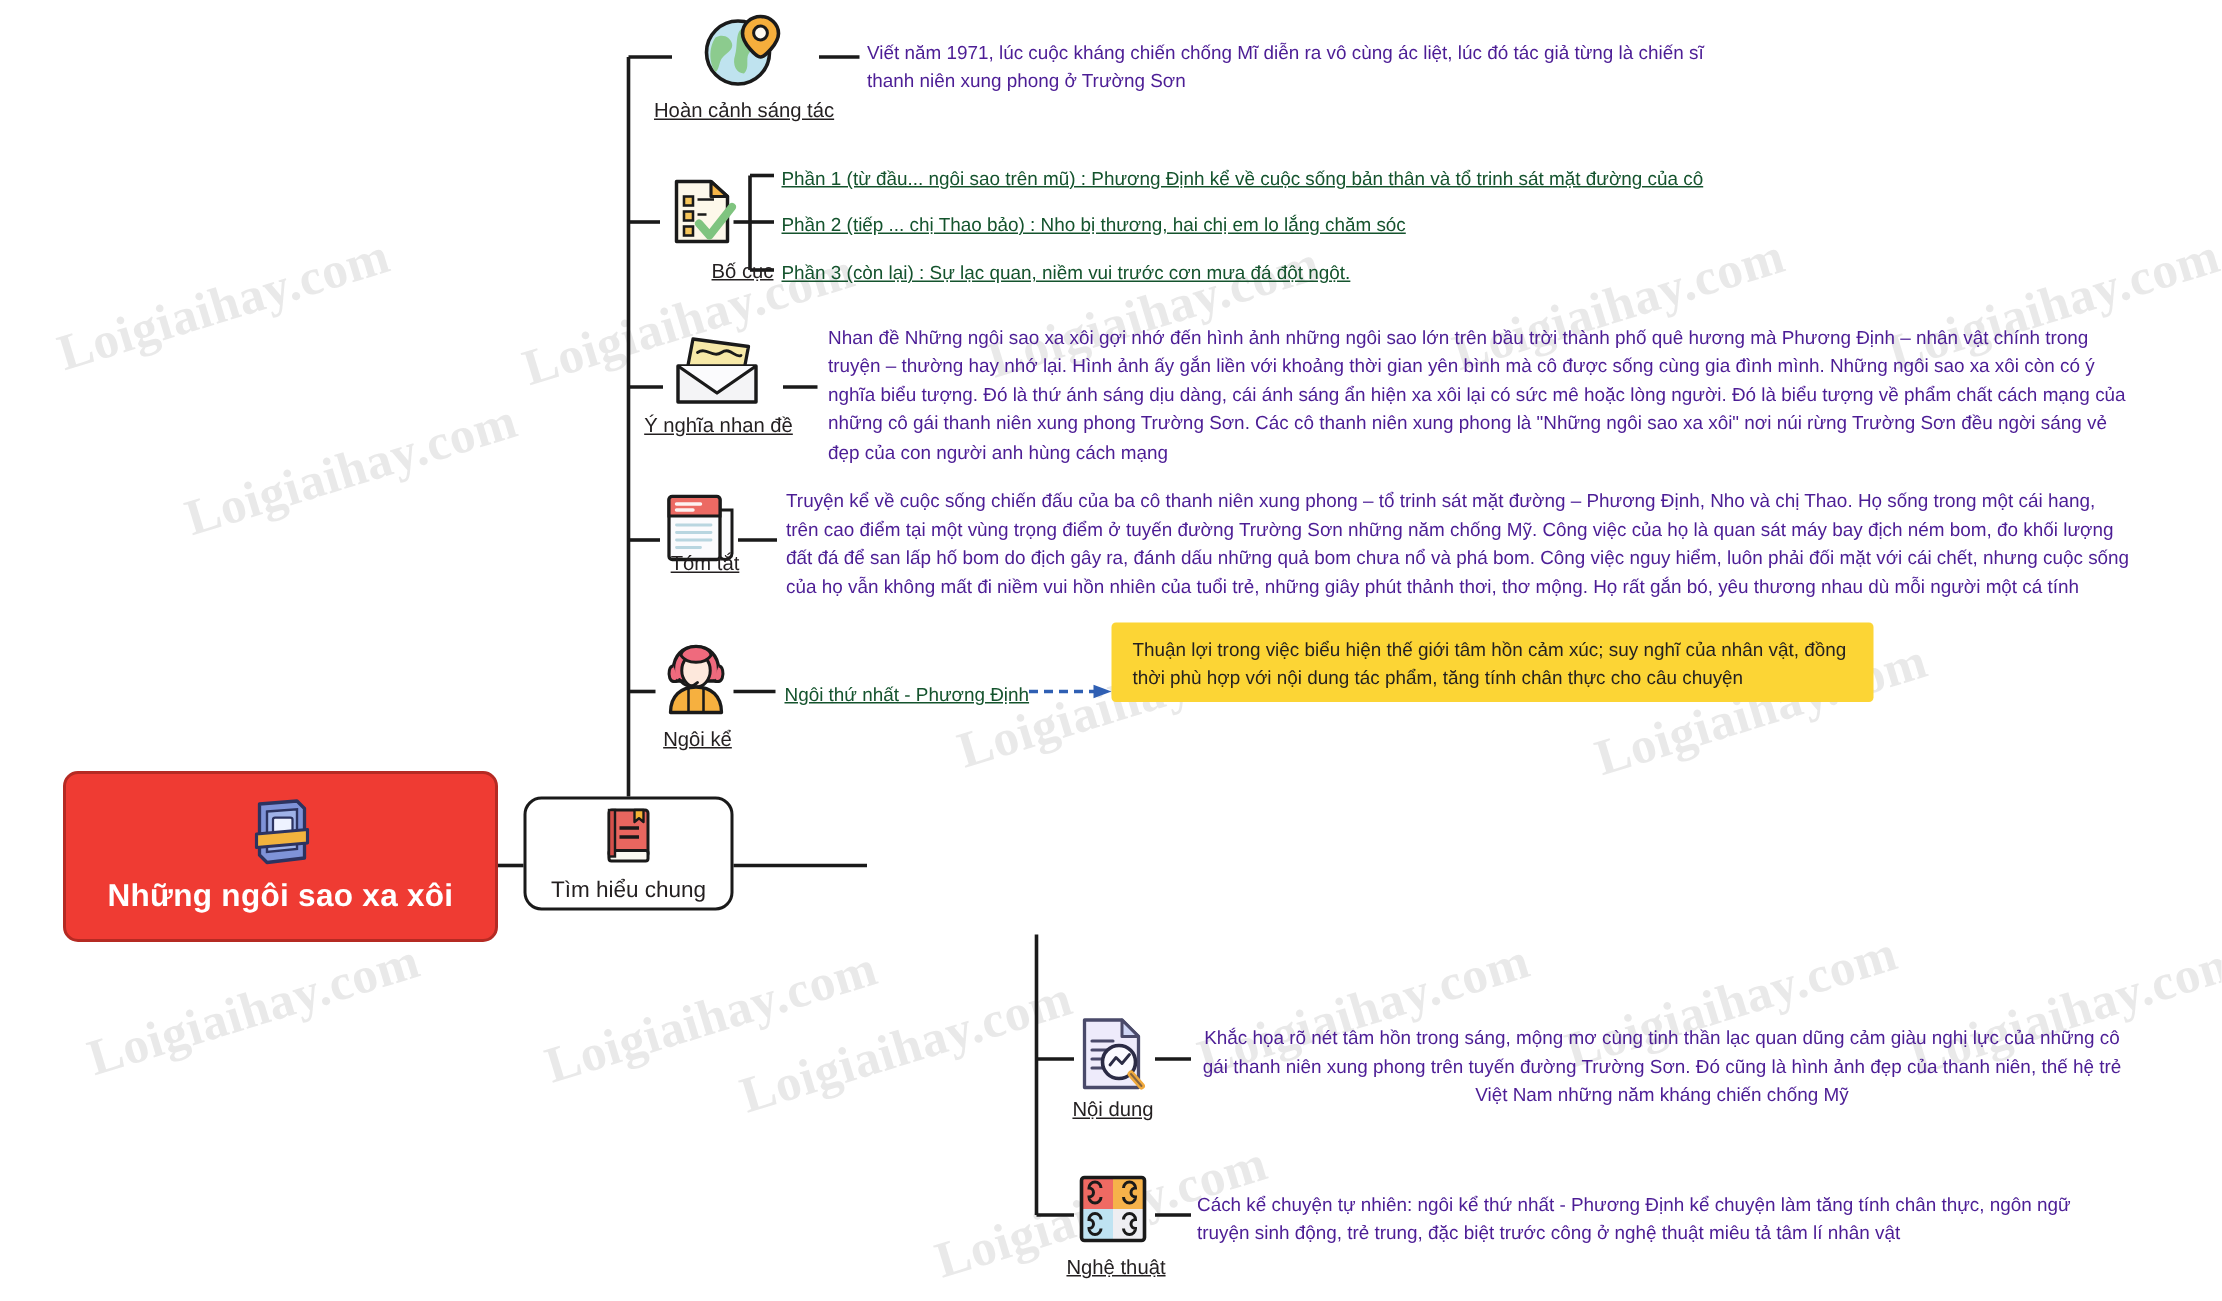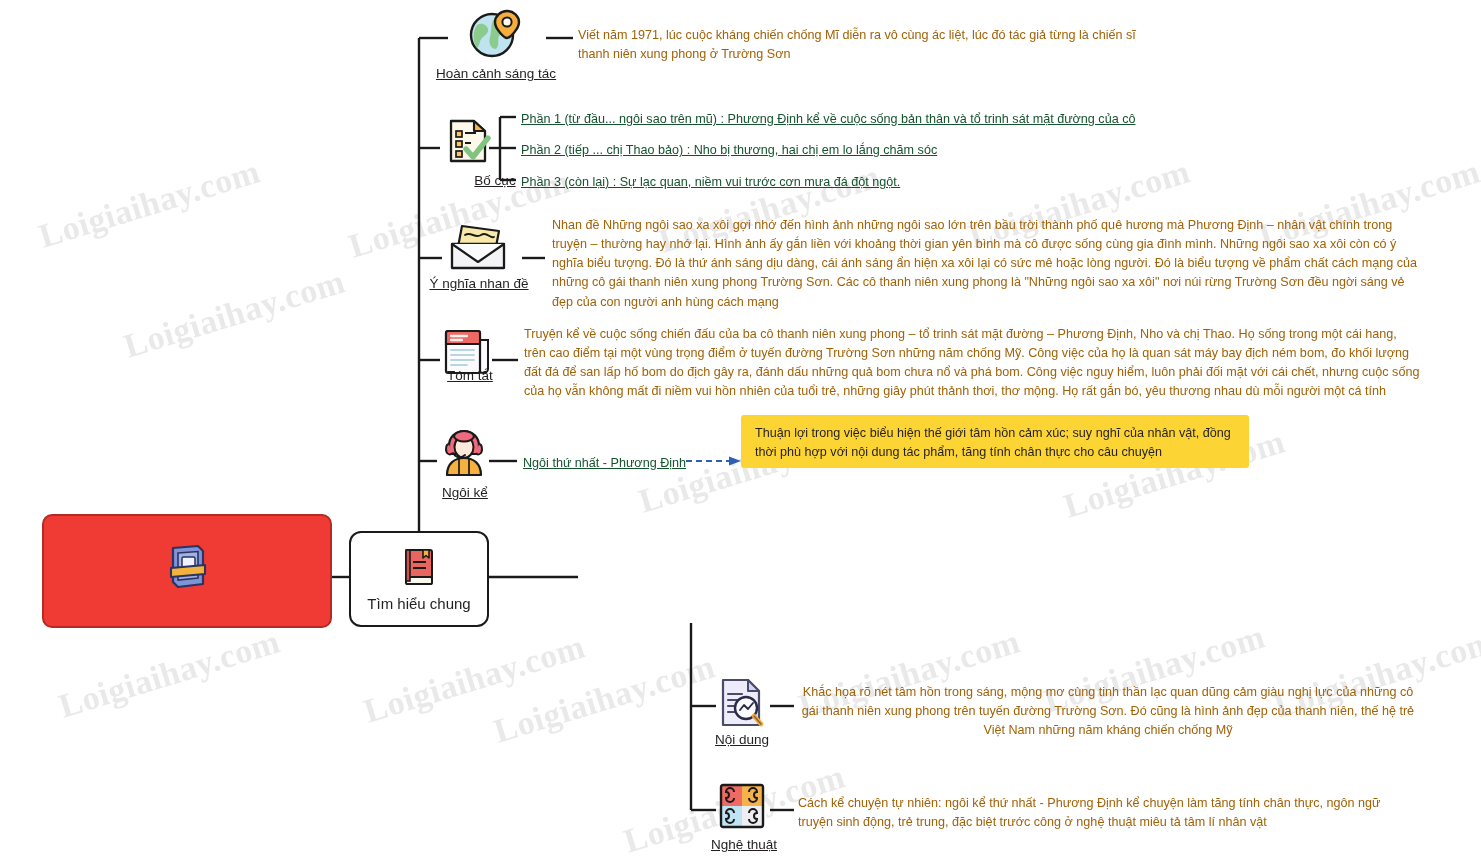--- a/index.html
+++ b/index.html
@@ -46,41 +46,41 @@
   .box .ico { line-height:0; margin-bottom:8px; }
   .box .lbl { font-size:15px; color:#231f20; }
 
   #root-node {
     left:42px; top:514px; width:290px; height:114px;
     background:#ef3b33; border-color:#b52a23; border-radius:10px;
   }
   #root-node .lbl {
     color:#fff; font-weight:700; font-size:21px; letter-spacing:.2px;
   }
-  #node-timhieu { left:349px; top:531px; width:140px; height:96px; }
+  #node-timhieu { left:349px; top:531px; width:140px; height:76px; }
   #node-giatri  { left:578px; top:531px; width:226px; height:92px; }
 
   
   .branch { position:absolute; }
   .branch .bico {
     position:absolute; line-height:0;
   }
   .branch .bname {
     position:absolute;
     font-size:13.5px;
     color:#231f20;
     white-space:nowrap;
     text-align:center;
     text-decoration:underline;
   }
   .para {
     position:absolute;
     font-size:12.6px;
     line-height:1.52;
-    color:#a16207;
+    color:#4c1d95;
     text-align:left;
   }
   .sub {
     position:absolute;
     font-size:12.6px;
     line-height:1.5;
     color:#14532d;
     white-space:nowrap;
     text-decoration:underline;
   }
@@ -164,20 +164,21 @@
 
   <div class="box" id="root-node">
     <span class="ico">
       <svg width="44" height="46" viewBox="0 0 44 46">
         <path d="M8 4 L33 2 L38 7 L38 40 L13 43 L8 38 Z" fill="#7f93d8" stroke="#2c3360" stroke-width="2.2" stroke-linejoin="round"></path>
         <path d="M13 9 L33 7.5 L33 34 L13 36 Z" fill="#9fb2e8" stroke="#2c3360" stroke-width="1.6"></path>
         <rect x="17" y="13" width="13" height="10" rx="1.4" fill="#eef2ff" stroke="#2c3360" stroke-width="1.5"></rect>
         <path d="M6 24 L40 21 L40 30 L6 33 Z" fill="#f2b33d" stroke="#2c3360" stroke-width="2.1" stroke-linejoin="round"></path>
       </svg>
     </span>
+    <span class="lbl">Những ngôi sao xa xôi</span>
   </div>
 
   <div class="box" id="node-timhieu">
     <span class="ico">
       <svg width="34" height="40" viewBox="0 0 34 40">
         <rect x="4" y="3" width="26" height="31" rx="2" fill="#e8665f" stroke="#1a1a1a" stroke-width="2"></rect>
         <rect x="4" y="30" width="26" height="7" rx="1.6" fill="#fbf8f0" stroke="#1a1a1a" stroke-width="2"></rect>
         <rect x="4" y="3" width="4" height="31" fill="#d4504a" stroke="#1a1a1a" stroke-width="1.6"></rect>
         <path d="M21 3 L27 3 L27 11 L24 8.5 L21 11 Z" fill="#f5b335" stroke="#1a1a1a" stroke-width="1.6" stroke-linejoin="round"></path>
         <path d="M11 15 H24 M11 21 H24" stroke="#1a1a1a" stroke-width="2.2"></path>

